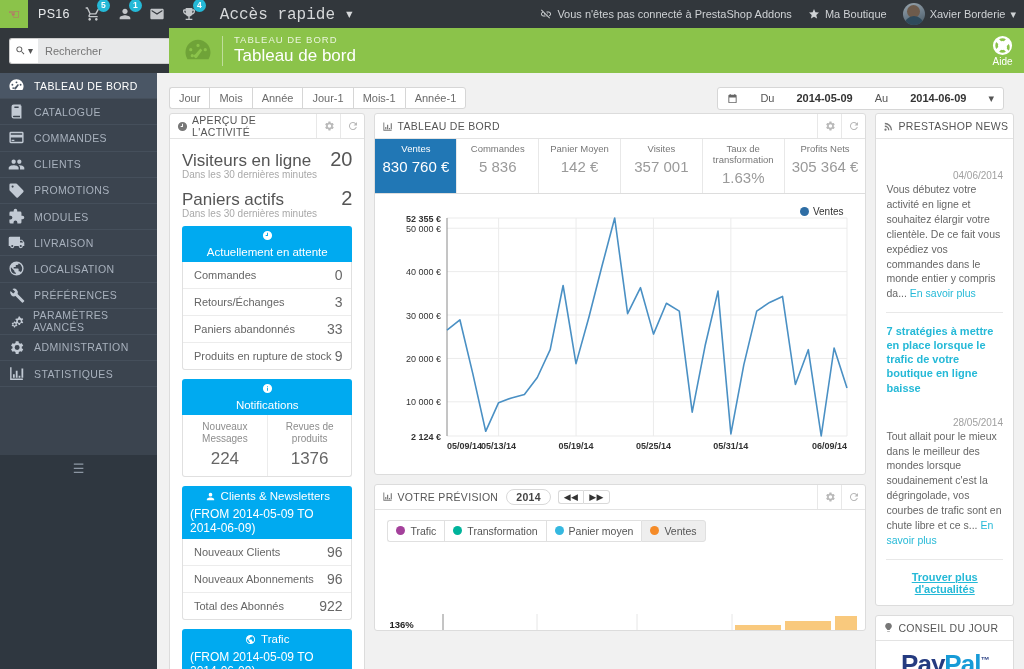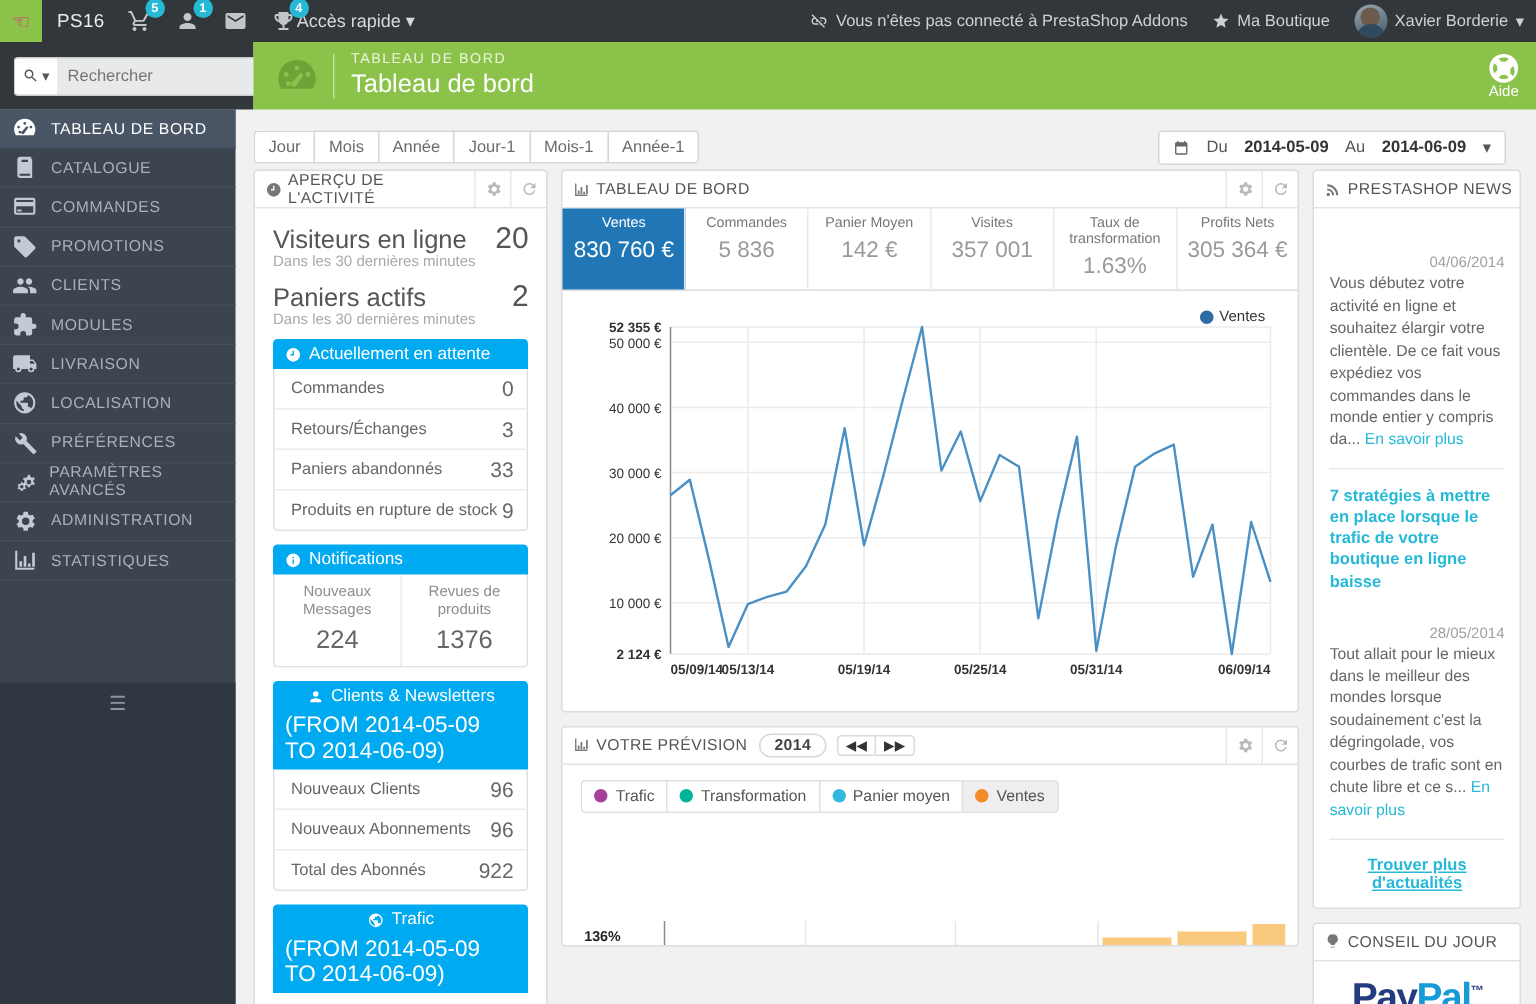--- a/index.html
+++ b/index.html
@@ -28,21 +28,21 @@
   .tb-ico { position: relative; display:inline-flex; align-items:center; justify-content:center;
             width: 18px; height: 18px; color: #c3c6c9; }
   .tb-ico svg { width: 16px; height: 16px; fill: #c3c6c9; }
   .badge {
     position: absolute; top: -6px; right: -8px;
     background: #25b9d7; color: #fff; font-size: 8.5px; line-height: 1;
     border-radius: 50%; width: 13px; height: 13px;
     display: flex; align-items: center; justify-content: center;
     font-weight: bold;
   }
-  .quick { color: #d6d8da; font-size: 12px; cursor: pointer;}
+  .quick { margin-left: 22px; color: #d6d8da; font-size: 16px; cursor: pointer; font-family: Liberation Mono, monospace;}
   .tb-right { margin-left: auto; display: flex; align-items: center; gap: 16px; padding-right: 8px; }
   .tb-right .item { display: flex; align-items: center; gap: 5px; font-size: 11px; color: #cfd2d5; cursor:pointer;}
   .tb-right svg { width: 12px; height: 12px; fill: #cfd2d5; }
   .avatar {
     width: 22px; height: 22px; border-radius: 50%;
     background: linear-gradient(160deg,#9aa6ae 0%,#6b7b88 55%,#485863 100%);
     display:inline-block; position: relative; overflow:hidden;
   }
   .avatar::after{content:"";position:absolute;width:13px;height:13px;border-radius:50%;
     background:#6d5b4c;left:4px;top:2px;}
@@ -113,21 +113,21 @@
   .toolbar { height: 40px; display: flex; align-items: center; padding: 10px 10px 0 12px; }
   .btn-group { display: flex; }
   .btn-group .b {
     background: #fff; border: 1px solid #d6d6d6; border-right: none;
     font-size: 11px; color: #6b6b6b; padding: 4px 9px; cursor: pointer;
   }
   .btn-group .b:first-child { border-radius: 3px 0 0 3px; }
   .btn-group .b:last-child { border-right: 1px solid #d6d6d6; border-radius: 0 3px 3px 0; }
   .daterange {
     margin-left: auto; background: #fff; border: 1px solid #d6d6d6; border-radius: 3px;
-    font-size: 11px; color: #555; padding: 4px 9px; display: flex; align-items: center; gap: 11px;
+    font-size: 11px; color: #555; padding: 4px 9px; display: flex; align-items: center; gap: 22px;
     cursor: pointer; margin-right: 10px;
   }
   .daterange b { color: #333; font-weight: bold; }
   .daterange svg { width: 11px; height: 11px; fill: #666; }
 
   .cols { display: flex; padding: 0 10px 0 12px; gap: 9px; }
   .col-left { width: 200px; }
   .col-mid { width: 494px; }
   .col-right { width: 141px; }
 
@@ -148,24 +148,24 @@
 
   
   .act-body { padding: 9px 12px 10px; }
   .act-row { display: flex; align-items: baseline; justify-content: space-between; }
   .act-title { font-size: 17px; color: #555; font-weight: normal; }
   .act-num { font-size: 20px; color: #555; }
   .act-sub { font-size: 10px; color: #a9a9a9; margin-top: -2px; margin-bottom: 7px; }
 
   .blue-head {
     background: #00aaf0; color: #fff; font-size: 11.5px; padding: 4px 8px;
-    border-radius: 3px 3px 0 0; display:flex; align-items:center; gap:5px;
+    border-radius: 3px 3px 0 0; display:flex; align-items:center; gap:5px;flex-direction:column;
   }
   .blue-head svg { width: 11px; height: 11px; fill: #fff; }
-  .blue-head .sub { display:block; font-size: 15px; }
+  .blue-head .sub { display:block; font-size: 12px; }
   .hl { display:flex; flex-direction: column; }
   .listbox { border: 1px solid #e0e0e0; border-top: none; border-radius: 0 0 3px 3px; }
   .li {
     display: flex; align-items: center; justify-content: space-between;
     padding: 5px 9px 5px 11px; border-bottom: 1px solid #ececec; font-size: 11px; color: #666;
   }
   .li:last-child { border-bottom: none; }
   .li .v { font-size: 14px; color: #666; }
   .mini-block { margin: 0 0 9px; }
 
@@ -344,32 +344,32 @@
     <span class="nav-icon">
         <svg viewBox="0 0 24 24">
           <path d="M20 4H4a2 2 0 0 0-2 2v12a2 2 0 0 0 2 2h16a2 2 0 0 0 2-2V6a2 2 0 0 0-2-2zm0 14H4v-6h16v6zm0-10H4V6h16v2zM5 15h4v2H5z"></path>
         </svg>
       </span>
     <span>COMMANDES</span>
   </div>
   <div class="nav-item">
     <span class="nav-icon">
         <svg viewBox="0 0 24 24">
+          <path d="M16 11c1.66 0 2.99-1.34 2.99-3S17.66 5 16 5c-1.66 0-3 1.34-3 3s1.34 3 3 3zm-8 0c1.66 0 2.99-1.34 2.99-3S9.66 5 8 5C6.34 5 5 6.34 5 8s1.34 3 3 3zm0 2c-2.33 0-7 1.17-7 3.5V19h14v-2.5c0-2.33-4.67-3.5-7-3.5zm8 0c-.29 0-.62.02-.97.05 1.16.84 1.97 1.97 1.97 3.45V19h6v-2.5c0-2.33-4.67-3.5-7-3.5z"></path>
+        </svg>
+      </span>
+    <span>CLIENTS</span>
+  </div>
+  <div class="nav-item">
+    <span class="nav-icon">
+        <svg viewBox="0 0 24 24">
           <path d="M21.41 11.58l-9-9A2 2 0 0 0 11 2H4a2 2 0 0 0-2 2v7c0 .55.22 1.05.59 1.42l9 9a2 2 0 0 0 2.83 0l7-7a2 2 0 0 0 0-2.84zM6.5 8A1.5 1.5 0 1 1 8 6.5 1.5 1.5 0 0 1 6.5 8z"></path>
         </svg>
       </span>
     <span>PROMOTIONS</span>
-  </div>
-  <div class="nav-item">
-    <span class="nav-icon">
-        <svg viewBox="0 0 24 24">
-          <path d="M16 11c1.66 0 2.99-1.34 2.99-3S17.66 5 16 5c-1.66 0-3 1.34-3 3s1.34 3 3 3zm-8 0c1.66 0 2.99-1.34 2.99-3S9.66 5 8 5C6.34 5 5 6.34 5 8s1.34 3 3 3zm0 2c-2.33 0-7 1.17-7 3.5V19h14v-2.5c0-2.33-4.67-3.5-7-3.5zm8 0c-.29 0-.62.02-.97.05 1.16.84 1.97 1.97 1.97 3.45V19h6v-2.5c0-2.33-4.67-3.5-7-3.5z"></path>
-        </svg>
-      </span>
-    <span>CLIENTS</span>
   </div>
   <div class="nav-item">
     <span class="nav-icon">
         <svg viewBox="0 0 24 24">
           <path d="M20.5 11H19V7a2 2 0 0 0-2-2h-4V3.5a2.5 2.5 0 0 0-5 0V5H4a2 2 0 0 0-2 2v3.8h1.5a2.7 2.7 0 0 1 0 5.4H2V20a2 2 0 0 0 2 2h3.8v-1.5a2.7 2.7 0 0 1 5.4 0V22H17a2 2 0 0 0 2-2v-4h1.5a2.5 2.5 0 0 0 0-5z"></path>
         </svg>
       </span>
     <span>MODULES</span>
   </div>
   <div class="nav-item">

